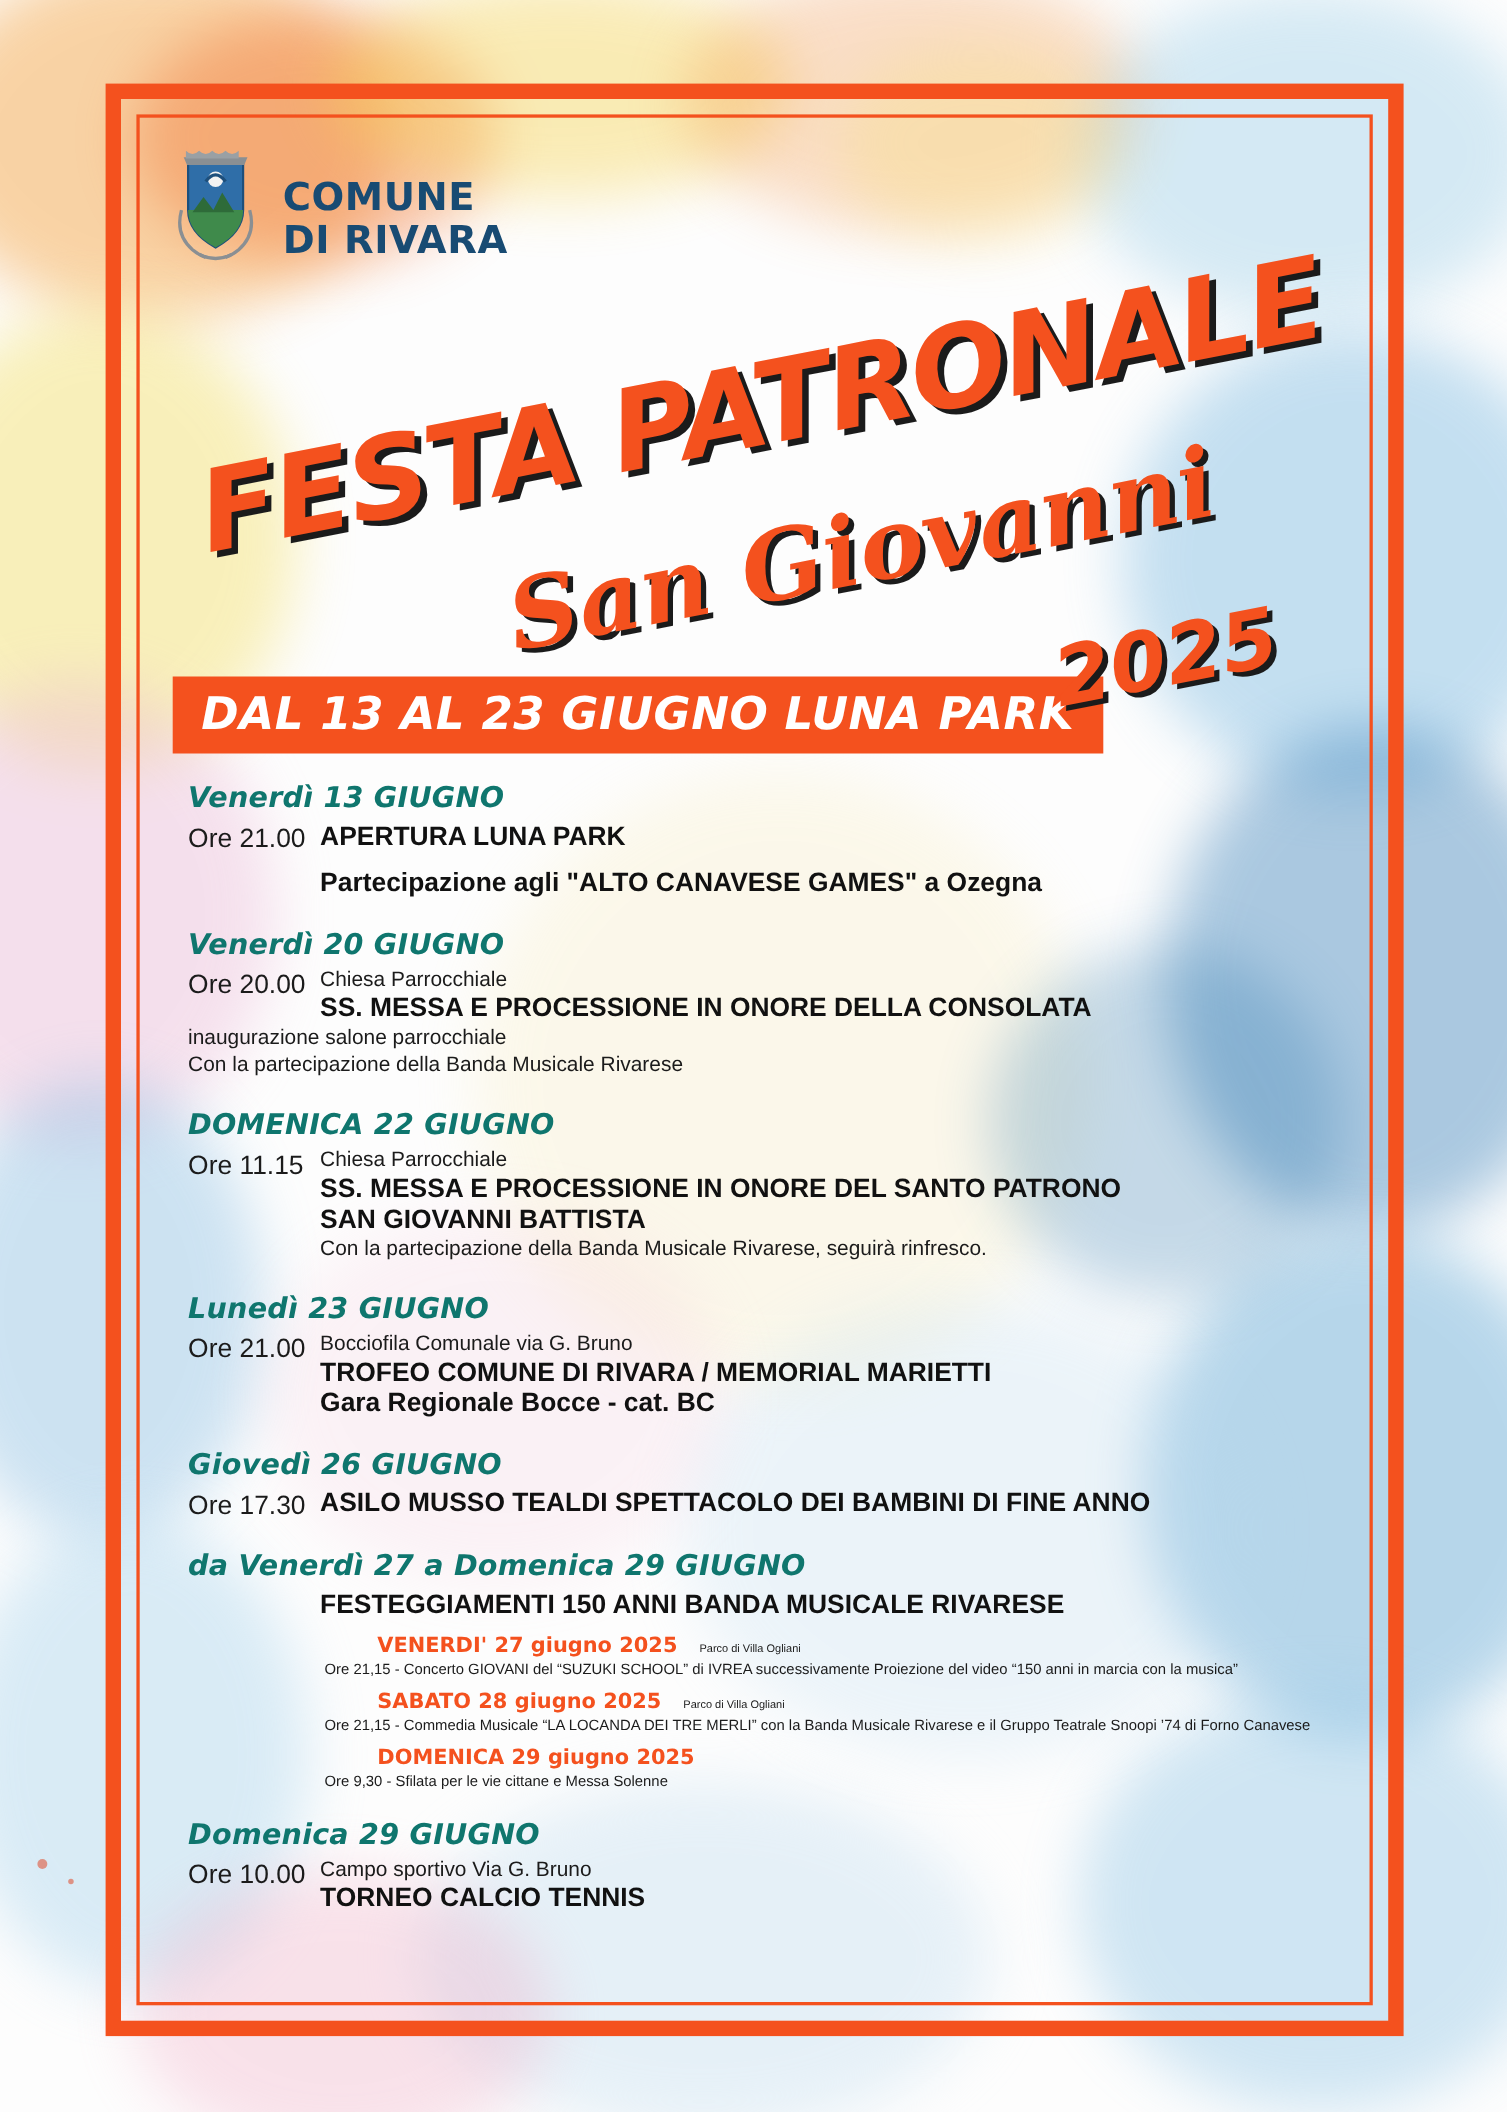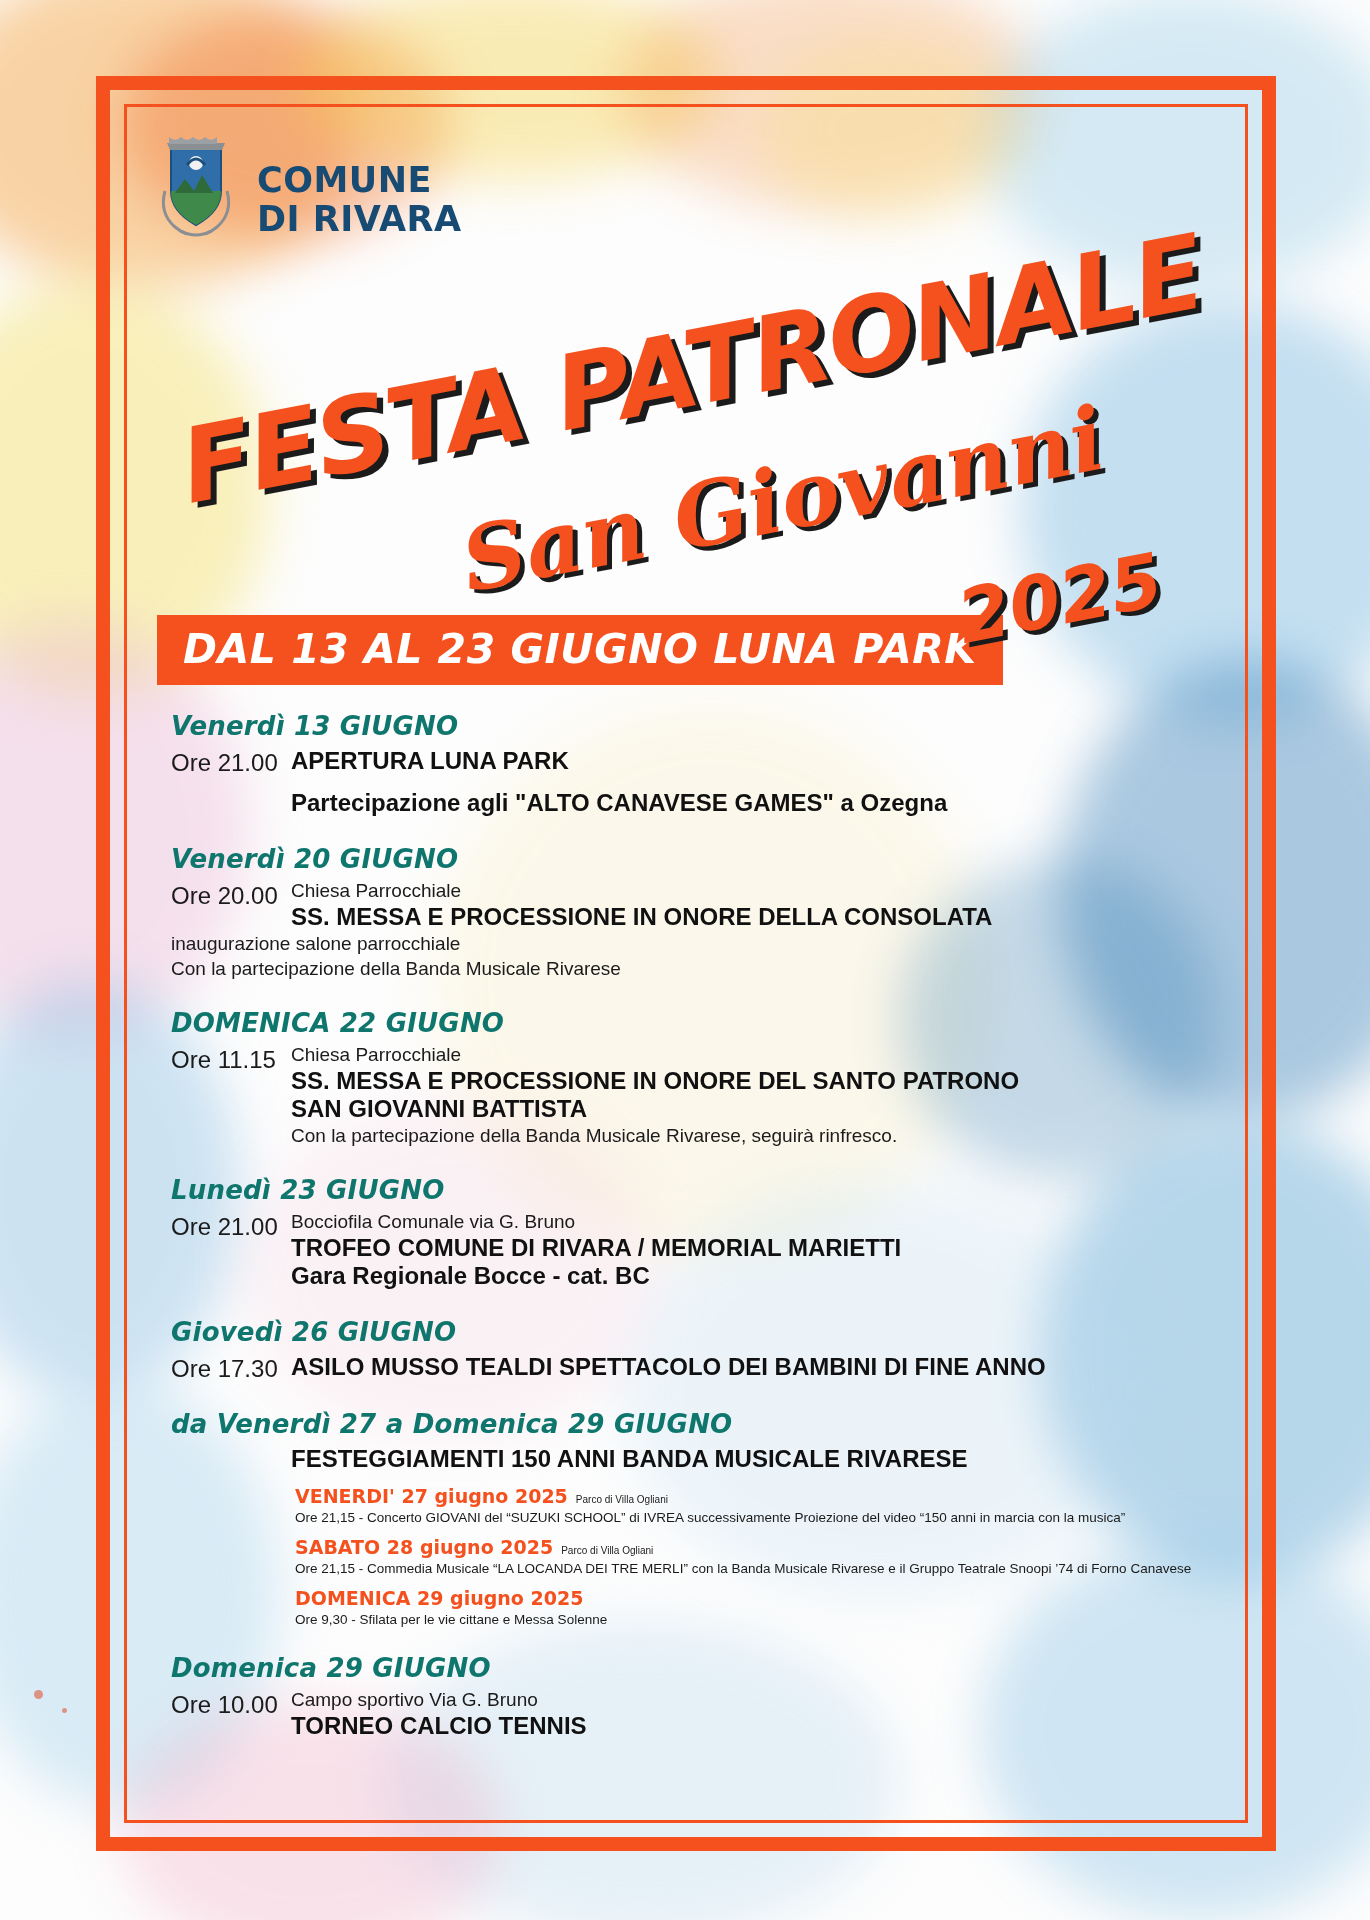--- a/index.html
+++ b/index.html
@@ -173,21 +173,22 @@
   
   .subgroup { margin-top: 12px; padding-left: 124px; }
   .subitem { margin-bottom: 11px; }
   .subhead {
     color: #f4511e;
     font-family: "DejaVu Sans", sans-serif;
     font-weight: bold;
     font-size: 19px;
     display: flex;
     align-items: baseline;
-    gap: 8px;
+    gap: 20px;
+    margin-left: 48px;
   }
   .subhead .venue {
     color: #1b1b1b;
     font-family: "Liberation Sans", sans-serif;
     font-weight: normal;
     font-size: 10px;
   }
   .subline { font-size: 13.5px; color: #1b1b1b; margin-top: 3px; }
 
   .flat-row { display:flex; }

